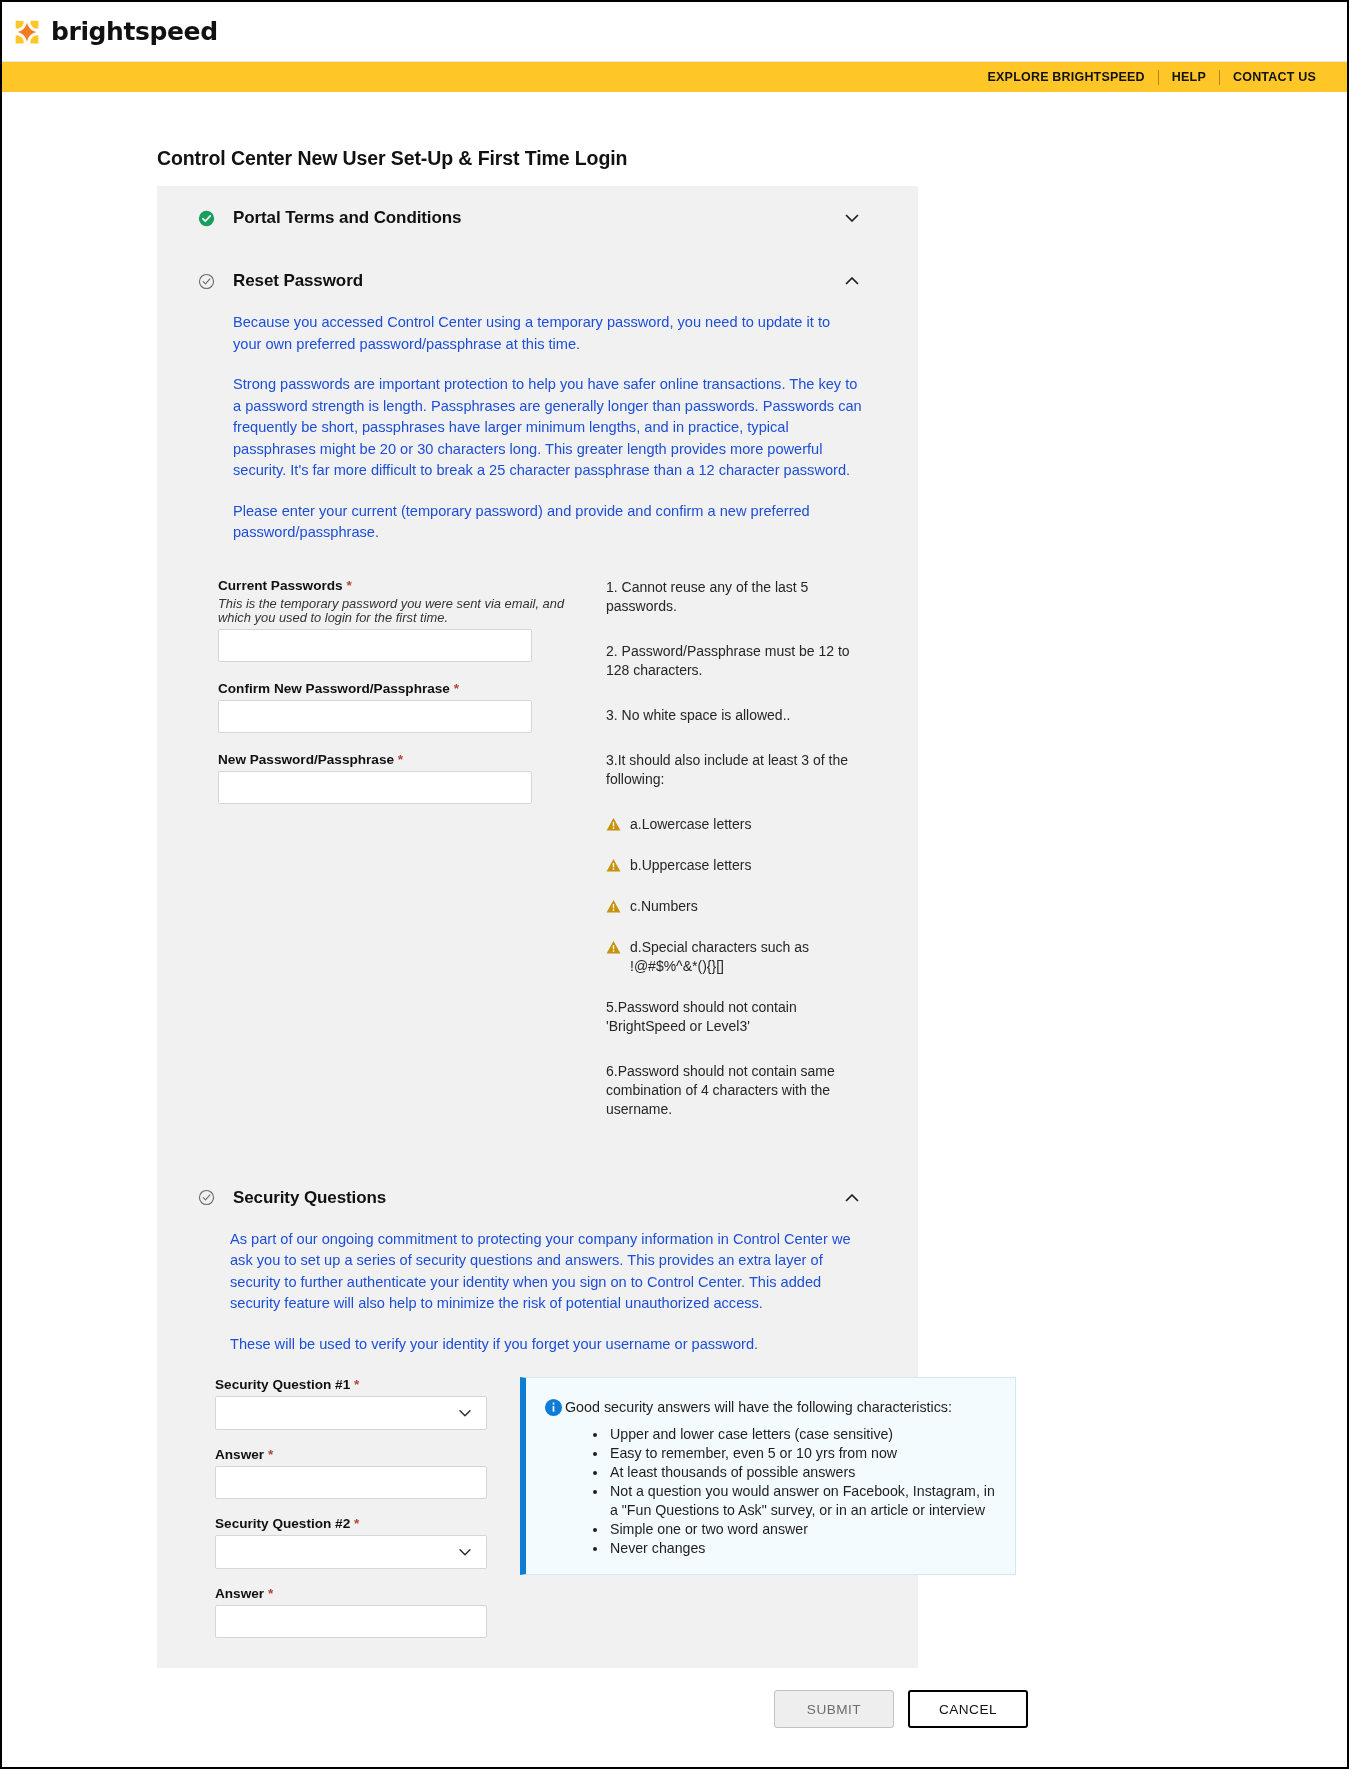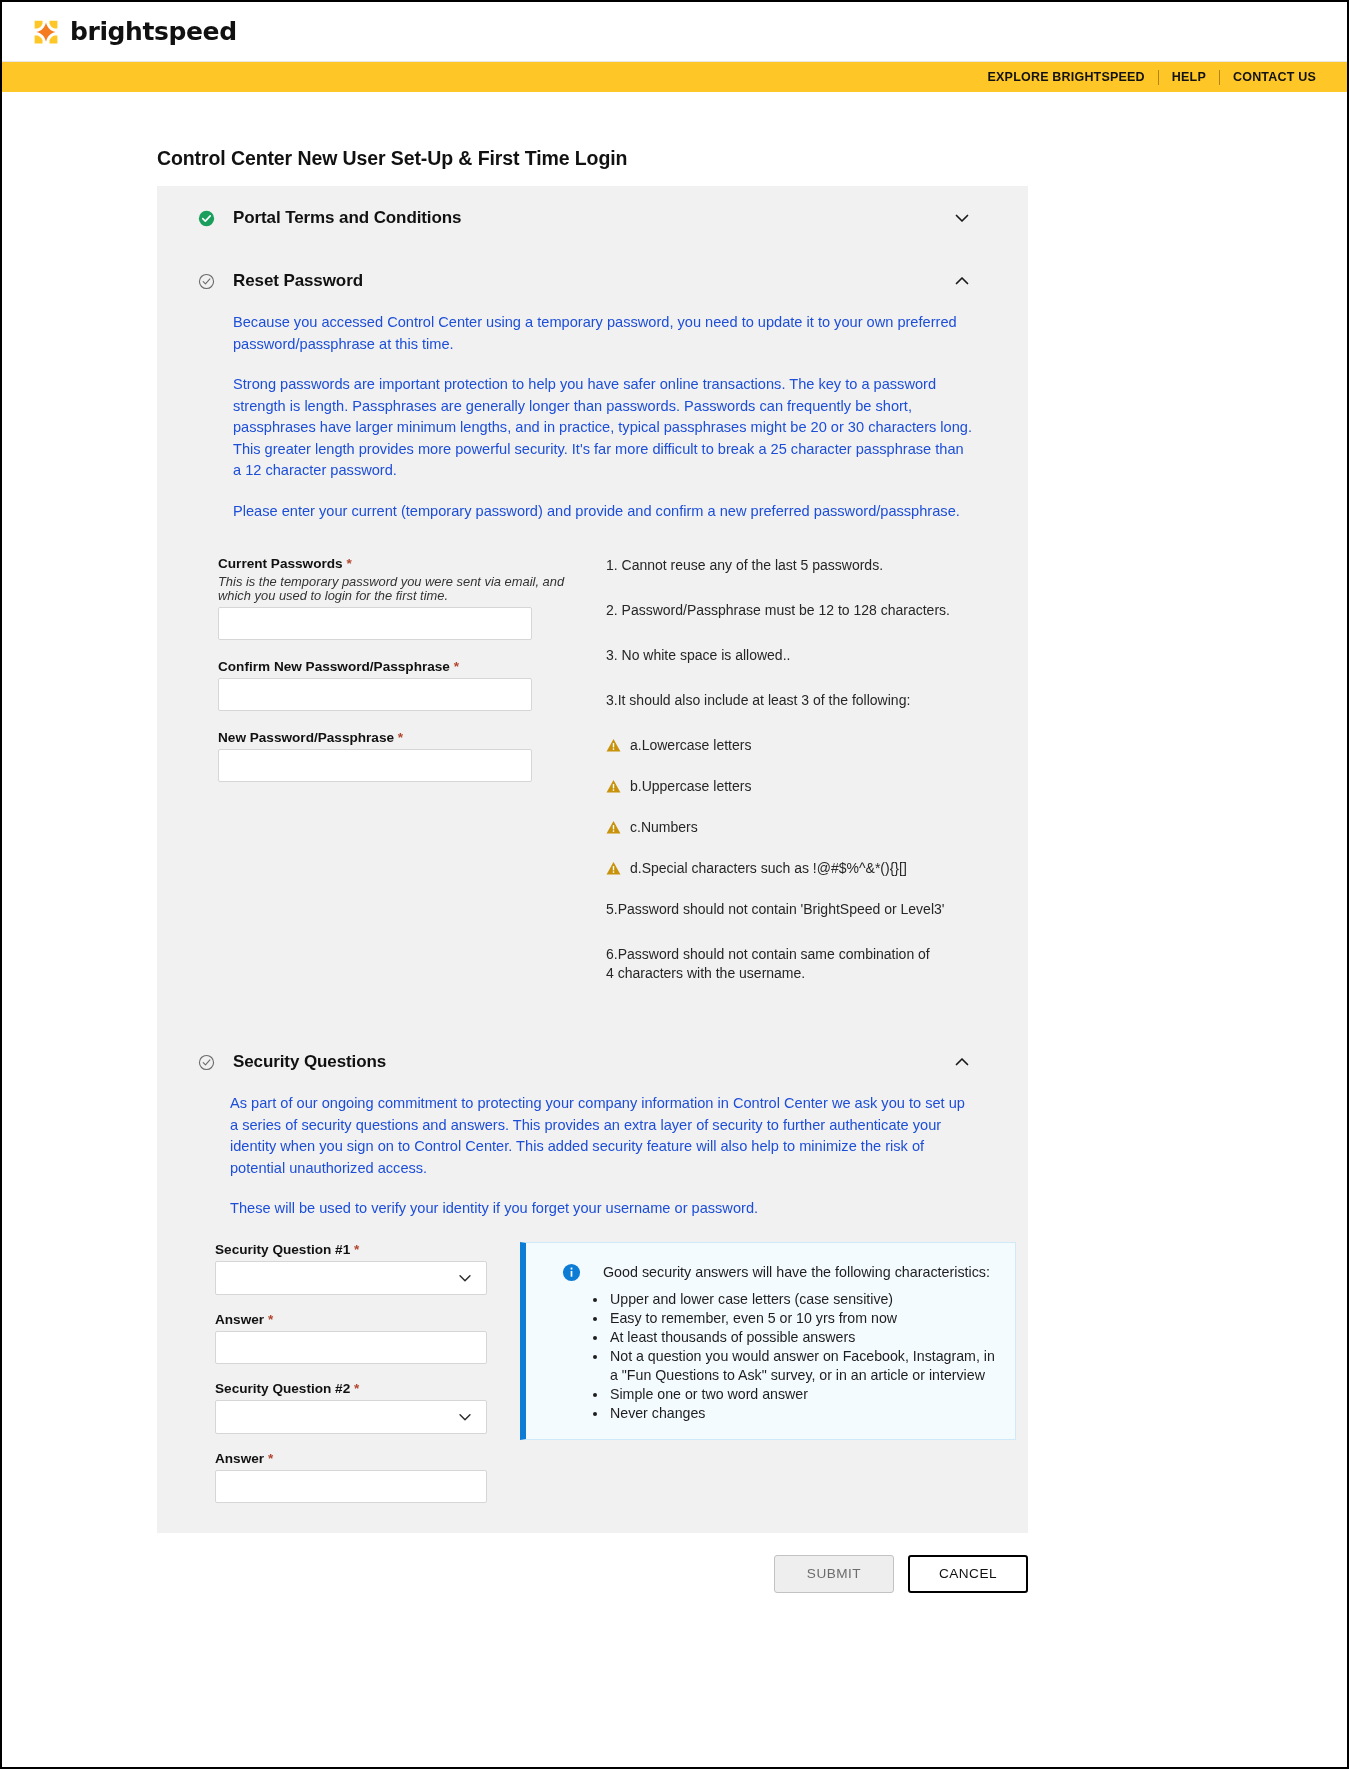--- a/index.html
+++ b/index.html
@@ -20,21 +20,21 @@
     position: relative;
     overflow: hidden;
   }
 
   
   .brandbar {
     height: 60px;
     background: #fff;
     display: flex;
     align-items: center;
-    padding-left: 30px;
+    padding-left: 11px;
     border-bottom: 1px solid #e8e8e8;
   }
   .logo-wrap { display: flex; align-items: center; gap: 10px; }
   .logo-mark { width: 28px; height: 28px; display: block; }
   .logo-text {
     font-size: 25px;
     font-weight: 700;
     letter-spacing: -0.4px;
     color: #111;
     font-family: "DejaVu Sans", sans-serif;
@@ -70,21 +70,21 @@
     font-size: 19.5px;
     font-weight: 700;
     color: #111;
     margin: 55px 0 16px 155px;
     letter-spacing: -0.1px;
   }
 
   
   .card {
     margin-left: 155px;
-    width: 871px;
+    width: 761px;
     background: #f1f1f1;
     padding: 0 0 30px 0;
   }
 
   .acc-head {
     display: flex;
     align-items: center;
     padding: 0 56px 0 41px;
     height: 64px;
     cursor: pointer;
@@ -177,21 +177,21 @@
   
   .infobox {
     background: #f4fbff;
     border-left: 6px solid #0c7cd5;
     border-top: 1px solid #cfe9f8;
     border-right: 1px solid #cfe9f8;
     border-bottom: 1px solid #cfe9f8;
     padding: 19px 20px 16px 0;
     width: 496px;
   }
-  .info-row { display: flex; gap: 22px; padding-left: 36px; }
+  .info-row { display: flex; gap: 2px; padding-left: 18px; }
   .info-i { width: 19px; height: 19px; flex: 0 0 auto; margin-top: 1px; }
   .info-head {
     font-size: 14.3px;
     color: #1e1e1e;
     line-height: 20px;
   }
   .infobox ul {
     margin: 8px 0 0 0;
     padding-left: 82px;
   }

